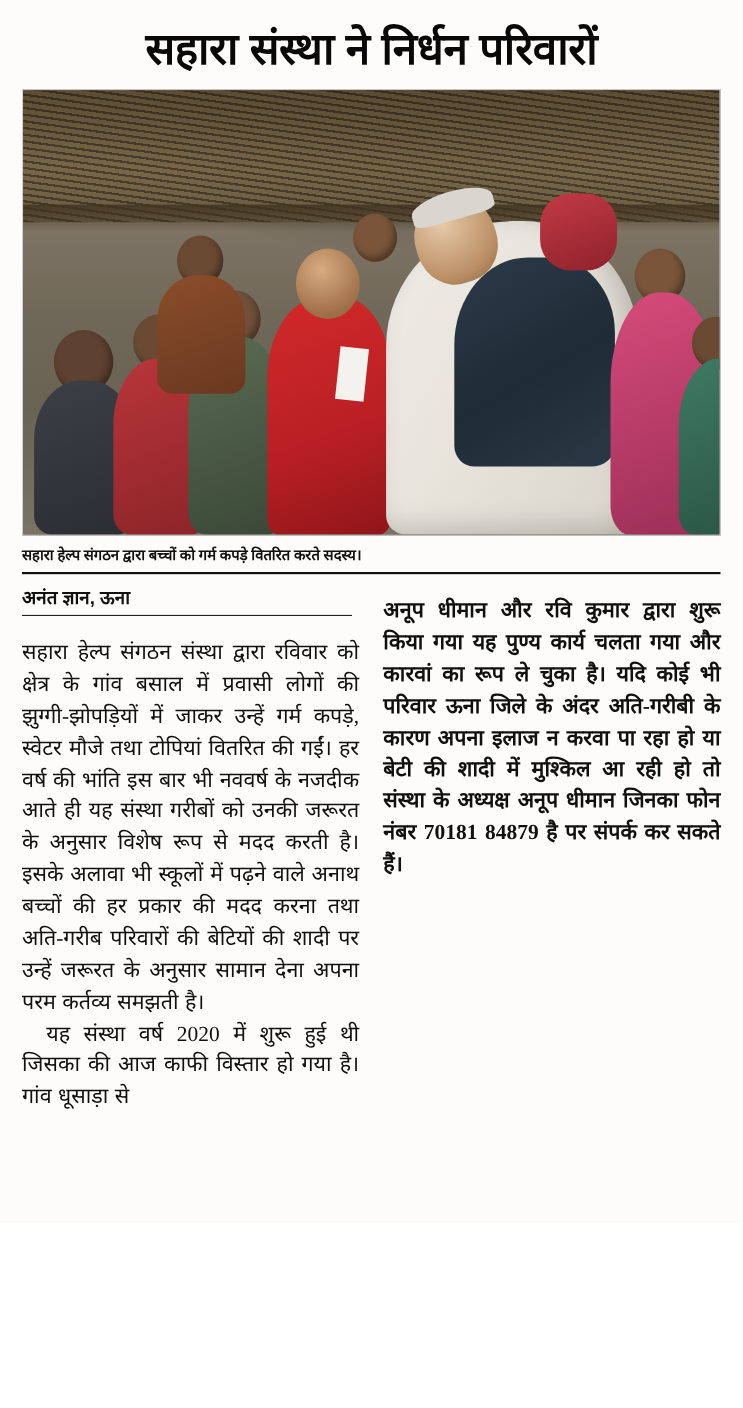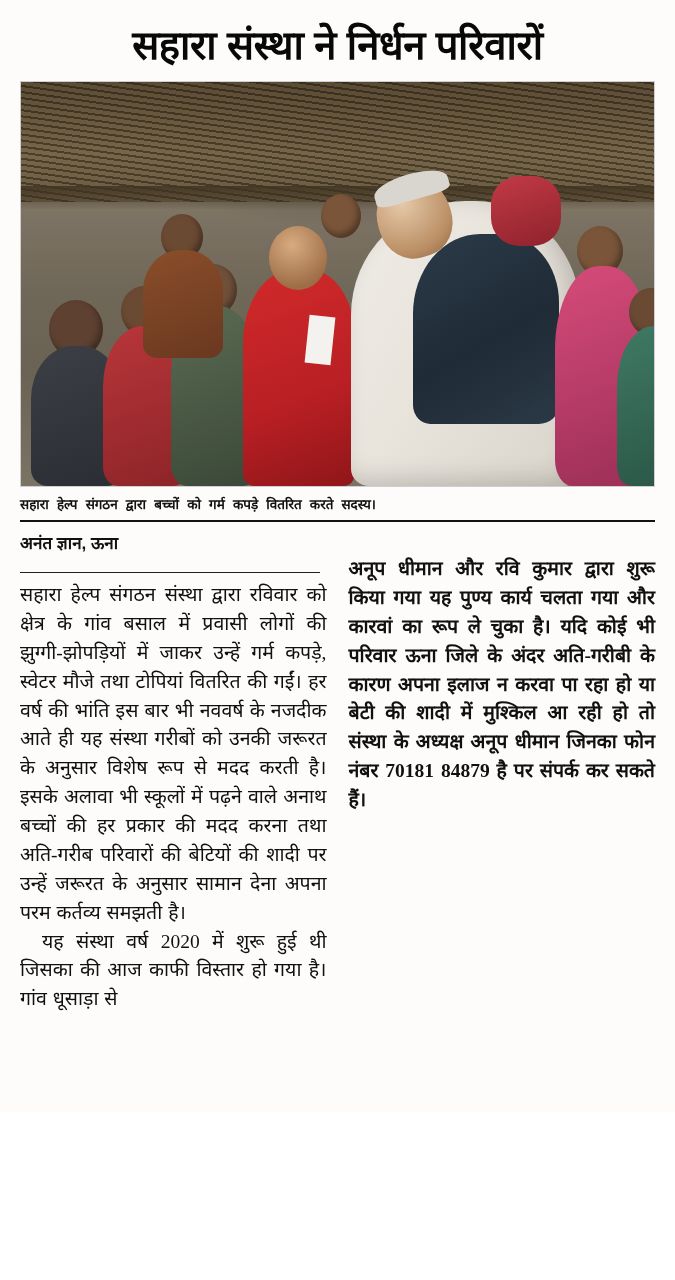--- a/index.html
+++ b/index.html
@@ -118,35 +118,35 @@
     border-radius: 50%;
   }
   .paper {
     position: absolute;
     left: 286px; bottom: 122px; width: 26px; height: 48px;
     background: #f4f2ee;
     transform: rotate(6deg);
   }
   .caption-bar {
     margin: 8px 4px 0 4px;
-    font-family: Liberation Mono, monospace;
+    font-family: Liberation Serif, serif;
     font-size: 13.5px;
     font-weight: bold;
     color: #111;
     padding-bottom: 7px;
     border-bottom: 2px solid #111;
   }
   .byline {
     margin: 9px 4px 0 4px;
     font-family: "Liberation Sans", "DejaVu Sans", sans-serif;
     font-weight: bold;
     font-size: 17px;
     color: #111;
     width: 300px;
-    padding-bottom: 18px;
+    padding-bottom: 5px;
     border-bottom: 1.5px solid #222;
   }
   .columns {
     display: flex;
     gap: 22px;
     margin: 8px 4px 0 4px;
   }
   .col {
     flex: 1 1 0;
     font-family: "Liberation Serif", "DejaVu Serif", serif;
@@ -156,21 +156,21 @@
     text-justify: inter-word;
     color: #101010;
     word-spacing: 1px;
   }
   .col p {
     margin: 0;
   }
   .col p + p {
     text-indent: 22px;
   }
-  .colA { margin-top: 0; }
+  .colA { margin-top: 12px; }
   .colB { margin-top: -26px; font-weight: bold; }
 </style>
 </head>
 <body>
 
 <div class="page">
 
   <h1 class="headline">
     <span>सहारा संस्था ने निर्धन परिवारों</span>
   </h1>

